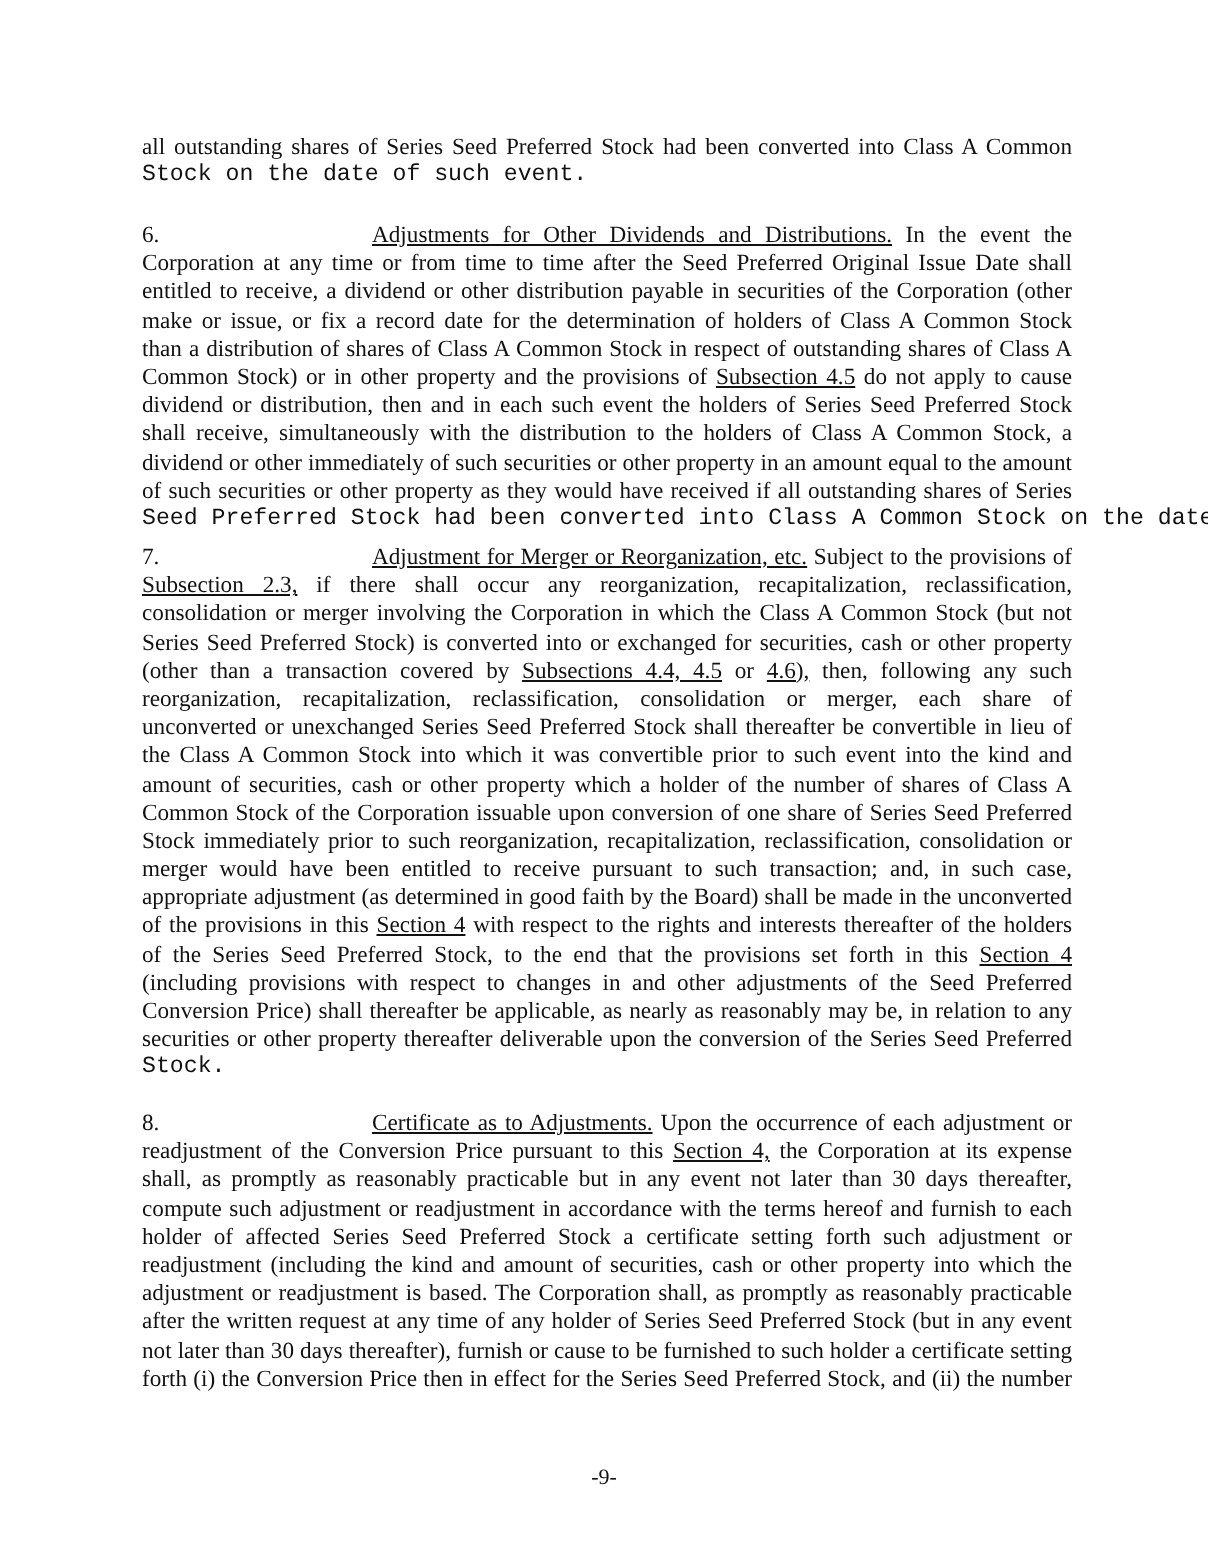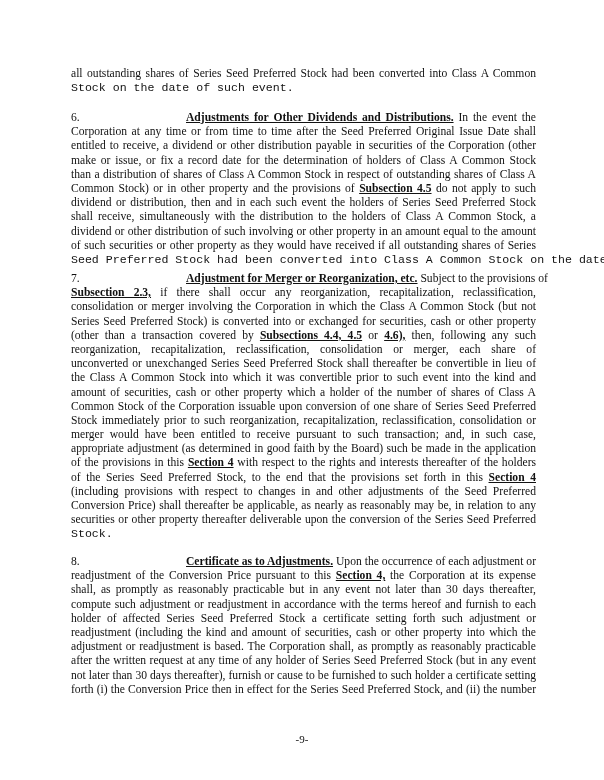--- a/index.html
+++ b/index.html
@@ -2,21 +2,21 @@
 <html><head>
 <meta charset="utf-8">
 <style>
   html, body { margin: 0; padding: 0; background: #ffffff; }
   body { width: 604px; height: 780px; position: relative; overflow: hidden;
          font-family: "Liberation Serif", serif; color: #111; }
   .page { position: absolute; left: 0; top: 0; width: 604px; height: 780px; background: #fff; }
   .para { position: absolute; left: 71px; width: 465px; font-size: 11.6px; line-height: 14.2px; }
   .line { display: block; white-space: nowrap; text-align: justify; text-align-last: justify; height: 14.2px; }
   .line.last { text-align-last: left; font-family: Liberation Mono, monospace; }
-  .u { text-decoration: underline; text-underline-offset: 1px; font-weight: bold; }
+  .u { text-decoration: underline; text-underline-offset: 1px; }
   .num { display: inline-block; width: 115px; text-align: left; }
   #p0 { top: 67px; }
   #p6 { top: 111px; }
   #p7 { top: 272px; }
   #p8 { top: 555px; }
   .footer { position: absolute; top: 733px; left: 0; width: 604px; text-align: center; font-size: 11px; }
 </style>
 </head>
 <body>
 
@@ -26,42 +26,42 @@
     <span class="line">all outstanding shares of Series Seed Preferred Stock had been converted into Class A Common</span>
     <span class="line last">Stock on the date of such event.</span>
   </div>
 
   <div class="para" id="p6">
     <span class="line"><span class="num">6.</span><span class="u">Adjustments for Other Dividends and Distributions.</span> <span>In the event the</span></span>
     <span class="line">Corporation at any time or from time to time after the Seed Preferred Original Issue Date shall</span>
     <span class="line">entitled to receive, a dividend or other distribution payable in securities of the Corporation (other</span>
     <span class="line">make or issue, or fix a record date for the determination of holders of Class A Common Stock</span>
     <span class="line">than a distribution of shares of Class A Common Stock in respect of outstanding shares of Class A</span>
-    <span class="line"><span>Common Stock) or in other property and the provisions of</span> <span class="u">Subsection 4.5</span> <span>do not apply to such</span></span>
+    <span class="line"><span>Common Stock) or in other property and the provisions of</span> <span class="u">Subsection 4.5</span> <span>do not apply to cause</span></span>
     <span class="line">dividend or distribution, then and in each such event the holders of Series Seed Preferred Stock</span>
     <span class="line">shall receive, simultaneously with the distribution to the holders of Class A Common Stock, a</span>
-    <span class="line">dividend or other distribution of such involving or other property in an amount equal to the amount</span>
+    <span class="line">dividend or other immediately of such securities or other property in an amount equal to the amount</span>
     <span class="line">of such securities or other property as they would have received if all outstanding shares of Series</span>
     <span class="line last">Seed Preferred Stock had been converted into Class A Common Stock on the date of such event.</span>
   </div>
 
   <div class="para" id="p7">
     <span class="line"><span class="num">7.</span><span class="u">Adjustment for Merger or Reorganization, etc.</span> <span>Subject to the provisions of</span></span>
     <span class="line"><span class="u">Subsection 2.3,</span> <span>if there shall occur any reorganization, recapitalization, reclassification,</span></span>
     <span class="line">consolidation or merger involving the Corporation in which the Class A Common Stock (but not</span>
     <span class="line">Series Seed Preferred Stock) is converted into or exchanged for securities, cash or other property</span>
     <span class="line"><span>(other than a transaction covered by</span> <span class="u">Subsections 4.4, 4.5</span> <span>or</span> <span class="u">4.6),</span> <span>then, following any such</span></span>
     <span class="line">reorganization, recapitalization, reclassification, consolidation or merger, each share of</span>
     <span class="line">unconverted or unexchanged Series Seed Preferred Stock shall thereafter be convertible in lieu of</span>
     <span class="line">the Class A Common Stock into which it was convertible prior to such event into the kind and</span>
     <span class="line">amount of securities, cash or other property which a holder of the number of shares of Class A</span>
     <span class="line">Common Stock of the Corporation issuable upon conversion of one share of Series Seed Preferred</span>
     <span class="line">Stock immediately prior to such reorganization, recapitalization, reclassification, consolidation or</span>
     <span class="line">merger would have been entitled to receive pursuant to such transaction; and, in such case,</span>
-    <span class="line">appropriate adjustment (as determined in good faith by the Board) such be made in the application</span>
+    <span class="line">appropriate adjustment (as determined in good faith by the Board) shall be made in the unconverted</span>
     <span class="line"><span>of the provisions in this</span> <span class="u">Section 4</span> <span>with respect to the rights and interests thereafter of the holders</span></span>
     <span class="line"><span>of the Series Seed Preferred Stock, to the end that the provisions set forth in this</span> <span class="u">Section 4</span></span>
     <span class="line">(including provisions with respect to changes in and other adjustments of the Seed Preferred</span>
     <span class="line">Conversion Price) shall thereafter be applicable, as nearly as reasonably may be, in relation to any</span>
     <span class="line">securities or other property thereafter deliverable upon the conversion of the Series Seed Preferred</span>
     <span class="line last">Stock.</span>
   </div>
 
   <div class="para" id="p8">
     <span class="line"><span class="num">8.</span><span class="u">Certificate as to Adjustments.</span> <span>Upon the occurrence of each adjustment or</span></span>

